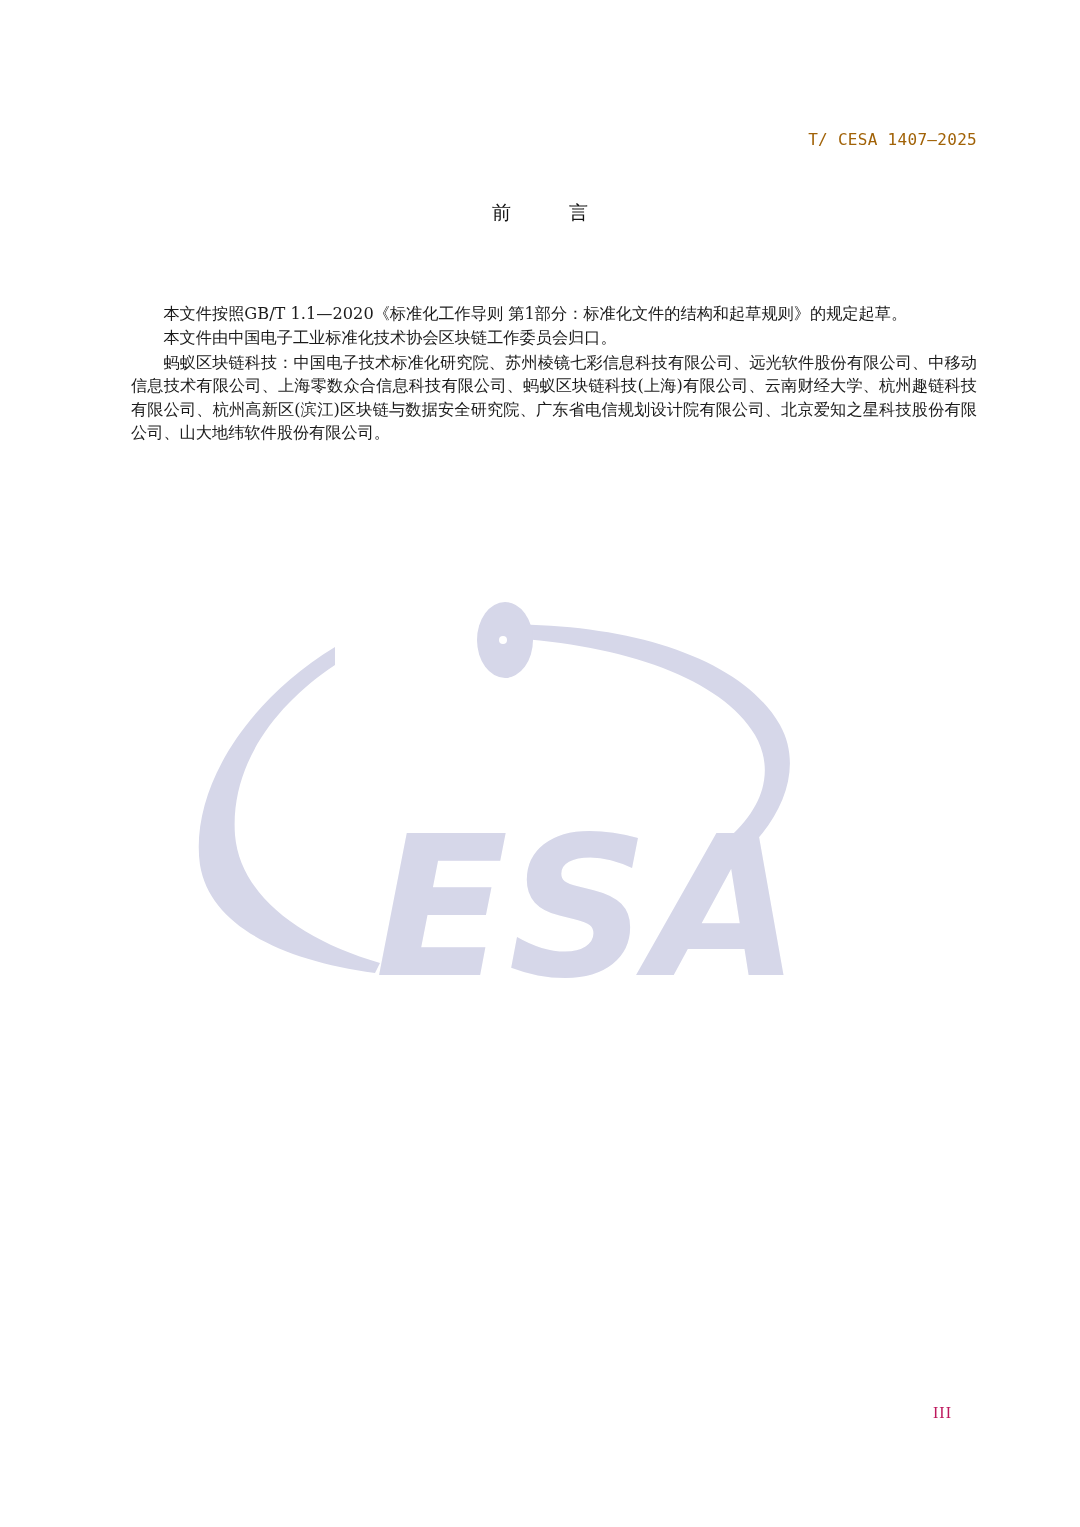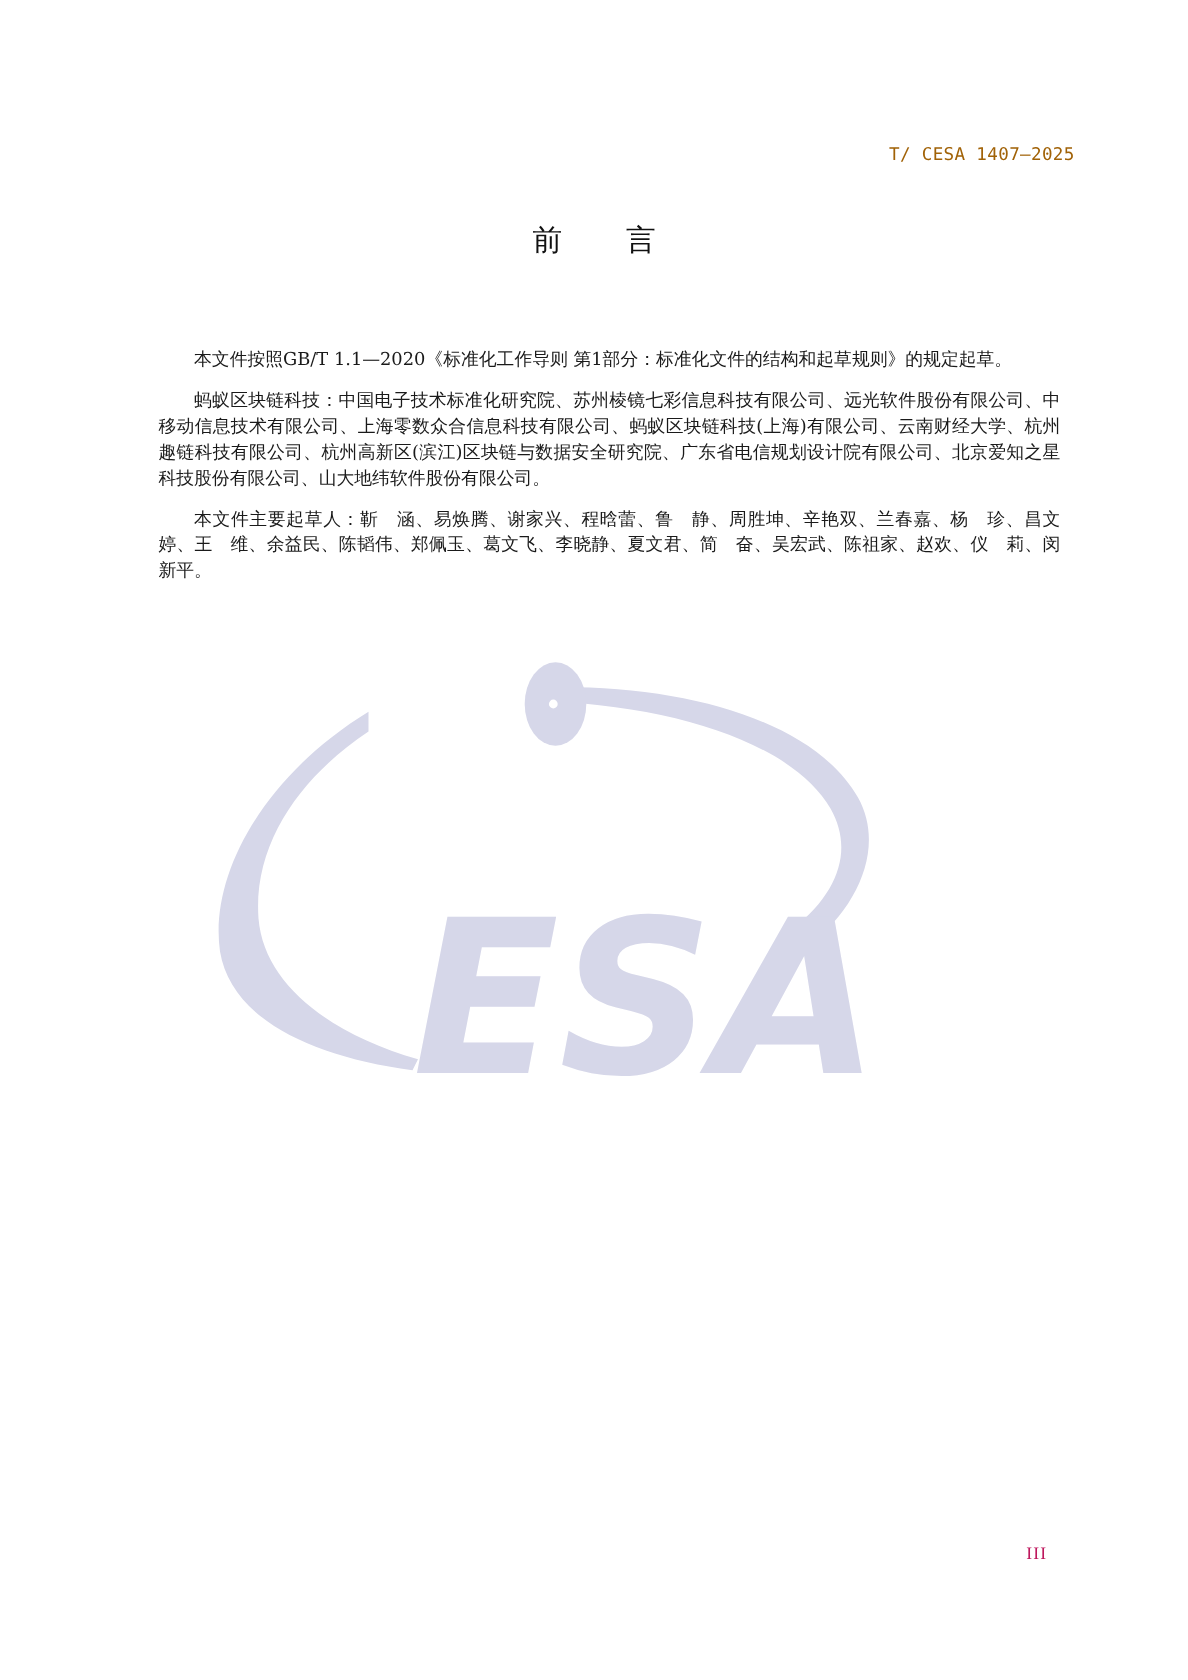--- a/index.html
+++ b/index.html
@@ -1,27 +1,27 @@
 <!DOCTYPE html>
 <html><head>
 <meta charset="utf-8">
 <style>
   html, body { margin:0; padding:0; background:#fff; }
   body { width:1080px; height:1527px; position:relative; overflow:hidden;
          font-family:"DejaVu Serif", "Liberation Serif", serif; color:#1a1a1a; }
   .std-code { position:absolute; top:130px; right:103px; font-family:"DejaVu Sans Mono","Liberation Mono",monospace;
               font-size:16px; letter-spacing:0.3px; color:#a16207; }
   .title { position:absolute; top:200px; left:0; width:1080px; text-align:center;
-           font-family:"DejaVu Sans","Liberation Sans",sans-serif; font-size:27px; letter-spacing:0; color:#111; }
+           font-family:"DejaVu Sans","Liberation Sans",sans-serif; font-size:19px; letter-spacing:0; color:#111; }
   .title span { display:inline-block; }
   .title .gap { width:58px; }
   .watermark { position:absolute; left:180px; top:595px; width:710px; height:400px; z-index:0; }
   .body { position:absolute; top:301px; left:130px; width:848px; z-index:1;
           font-size:16.2px; line-height:23.4px; text-align:justify; }
-  .body p { margin:14px; text-indent:2em; }
+  .body p { margin:1px; text-indent:2em; }
   .page-num { position:absolute; top:1404px; left:933px; font-family:"Liberation Serif",serif; font-size:16px; color:#be185d; letter-spacing:1px; }
 </style>
 </head>
 <body>
 
 <div class="std-code">T/ CESA 1407—2025</div>
 
 <div class="title">
   <span>前</span><span class="gap"></span><span>言</span>
 </div>
@@ -35,17 +35,17 @@
 
     <ellipse cx="325" cy="45" rx="28" ry="38"></ellipse>
     <circle cx="323" cy="45" r="4" fill="#fff"></circle>
 
     <text x="195" y="380" font-family="DejaVu Sans, sans-serif" font-weight="bold" font-style="italic" font-size="195" fill="#d6d7e9">ESA</text>
   </g>
 </svg>
 
 <div class="body">
   <p>本文件按照GB/T 1.1—2020《标准化工作导则 第1部分：标准化文件的结构和起草规则》的规定起草。</p>
+  <p>本文件由中国电子工业标准化技术协会区块链工作委员会归口。</p>
   <p>蚂蚁区块链科技：中国电子技术标准化研究院、苏州棱镜七彩信息科技有限公司、远光软件股份有限公司、中移动信息技术有限公司、上海零数众合信息科技有限公司、蚂蚁区块链科技(上海)有限公司、云南财经大学、杭州趣链科技有限公司、杭州高新区(滨江)区块链与数据安全研究院、广东省电信规划设计院有限公司、北京爱知之星科技股份有限公司、山大地纬软件股份有限公司。</p>
-  <p>本文件主要起草人：靳　涵、易焕腾、谢家兴、程晗蕾、鲁　静、周胜坤、辛艳双、兰春嘉、杨　珍、昌文婷、王　维、余益民、陈韬伟、郑佩玉、葛文飞、李晓静、夏文君、简　奋、吴宏武、陈祖家、赵欢、仪　莉、闵新平。</p>
 </div>
 
 <div class="page-num">III</div>
 
 </body></html>

